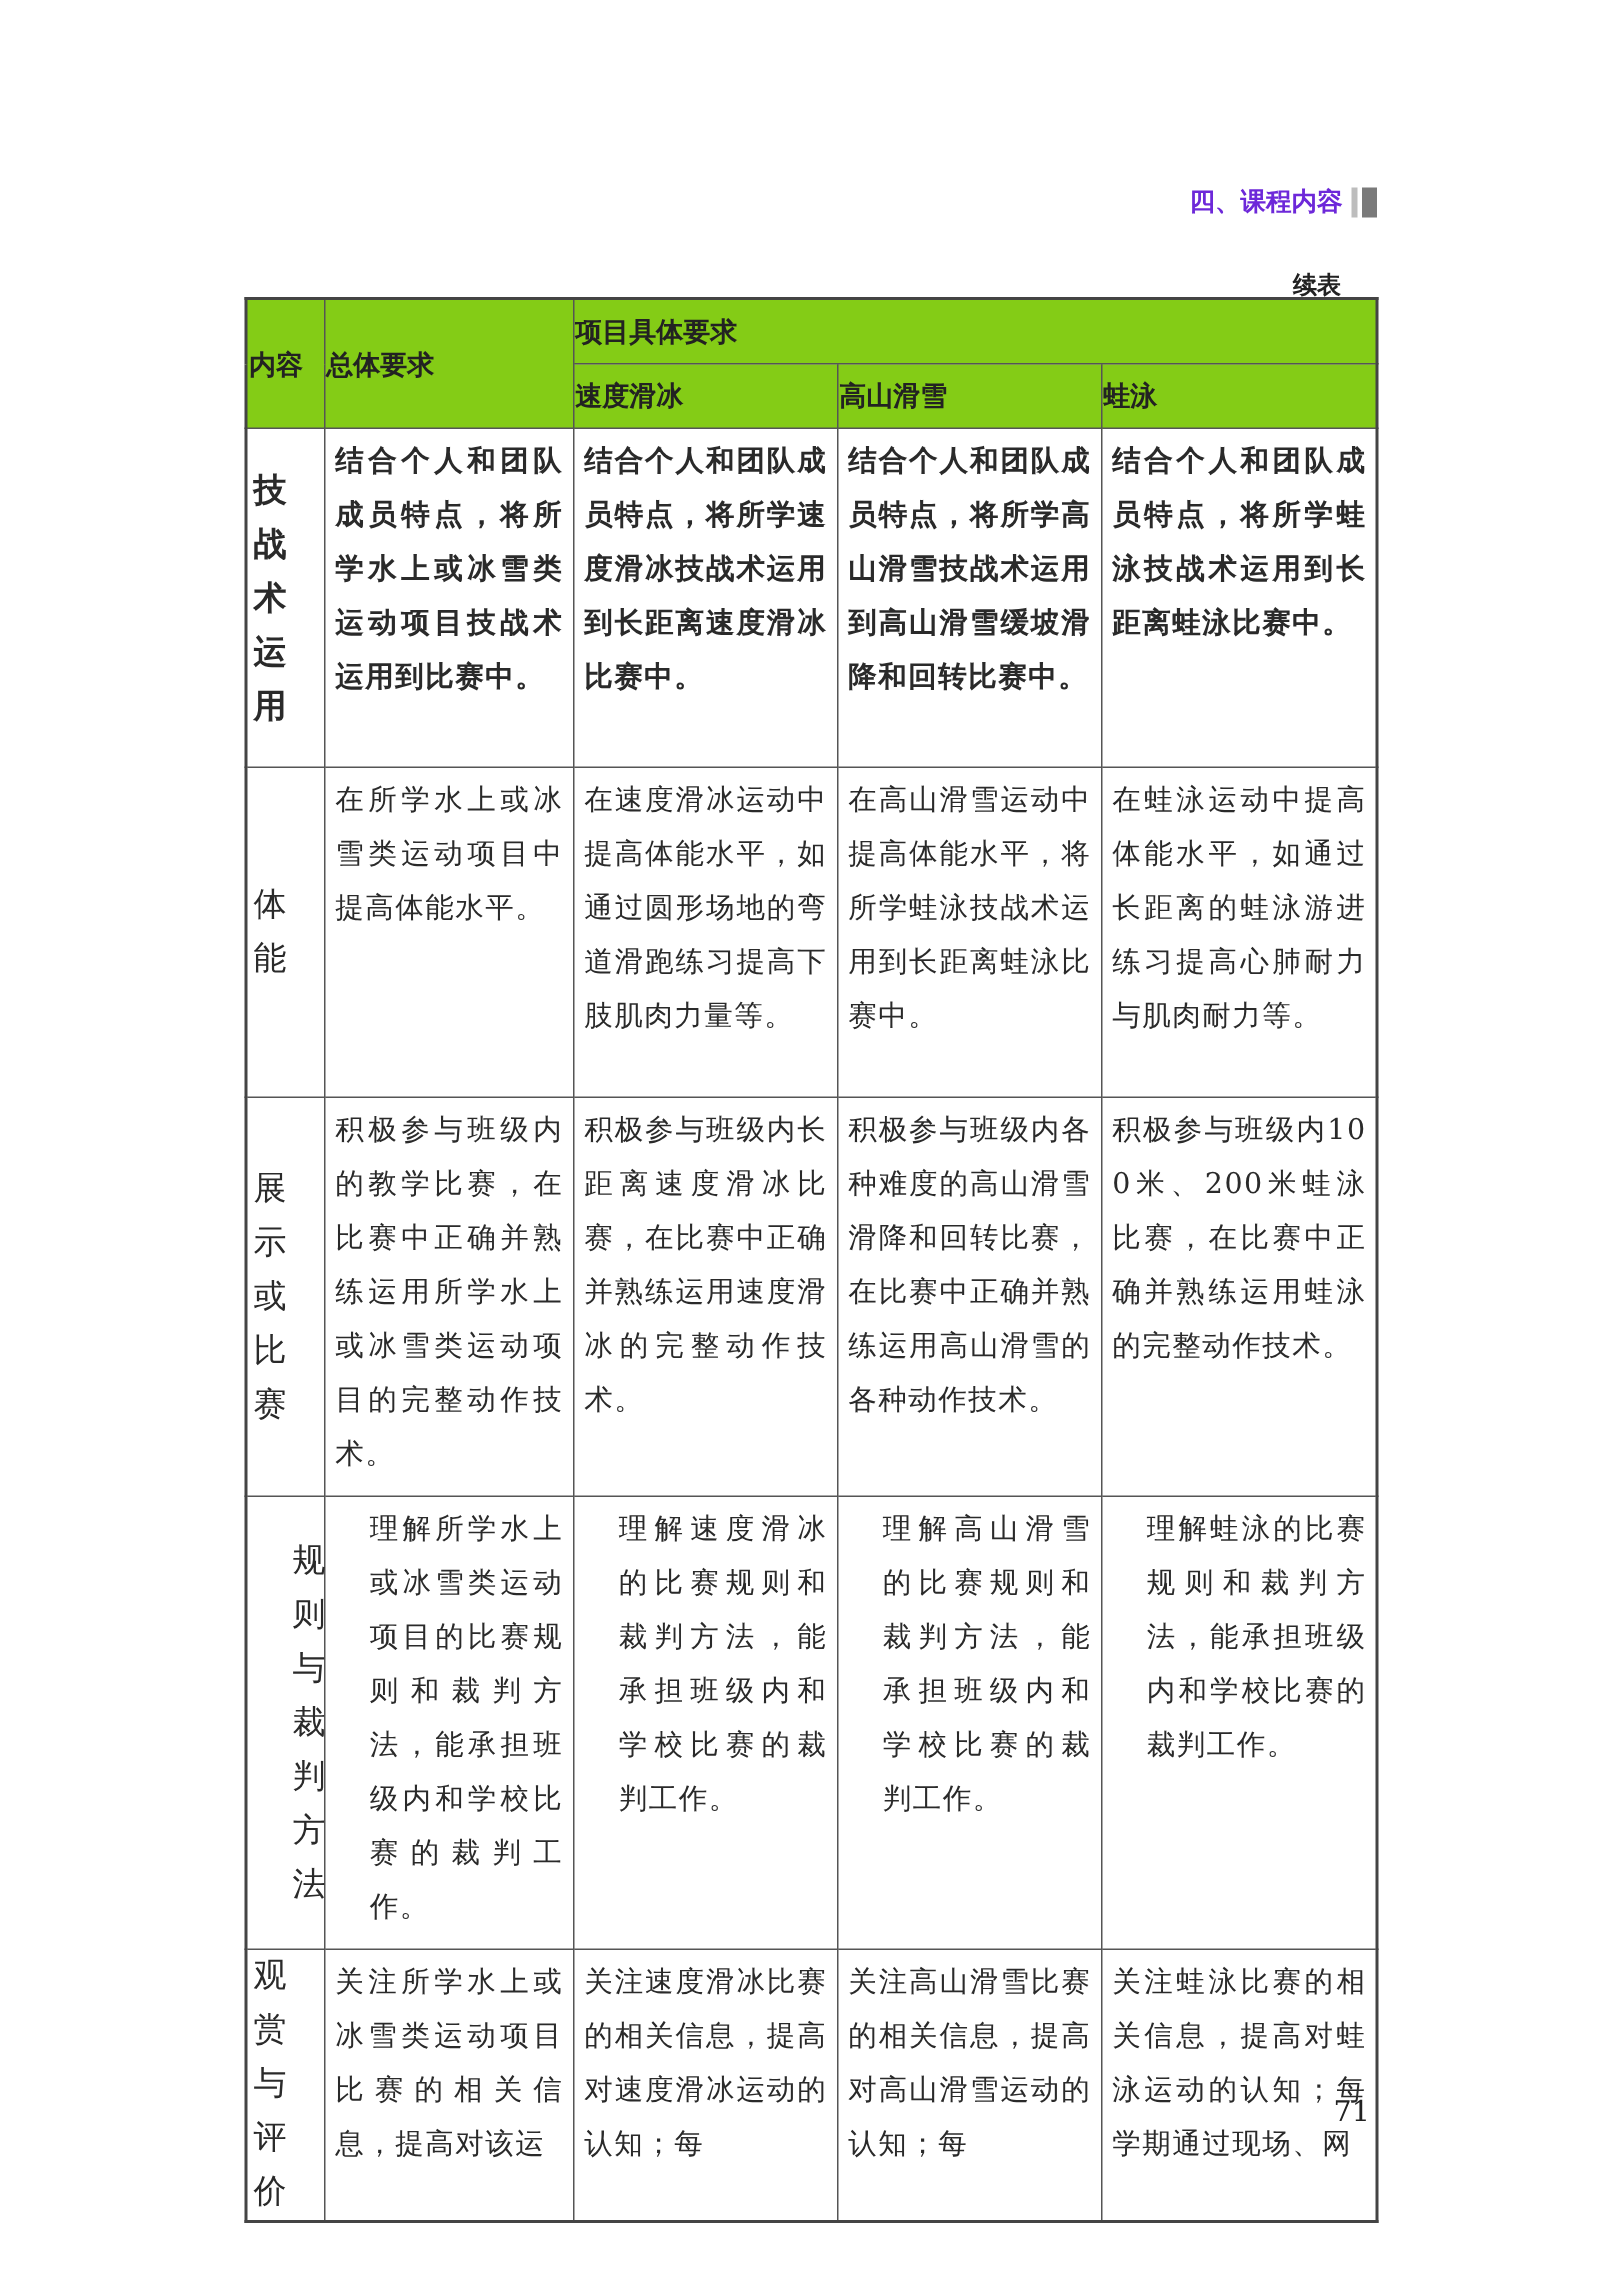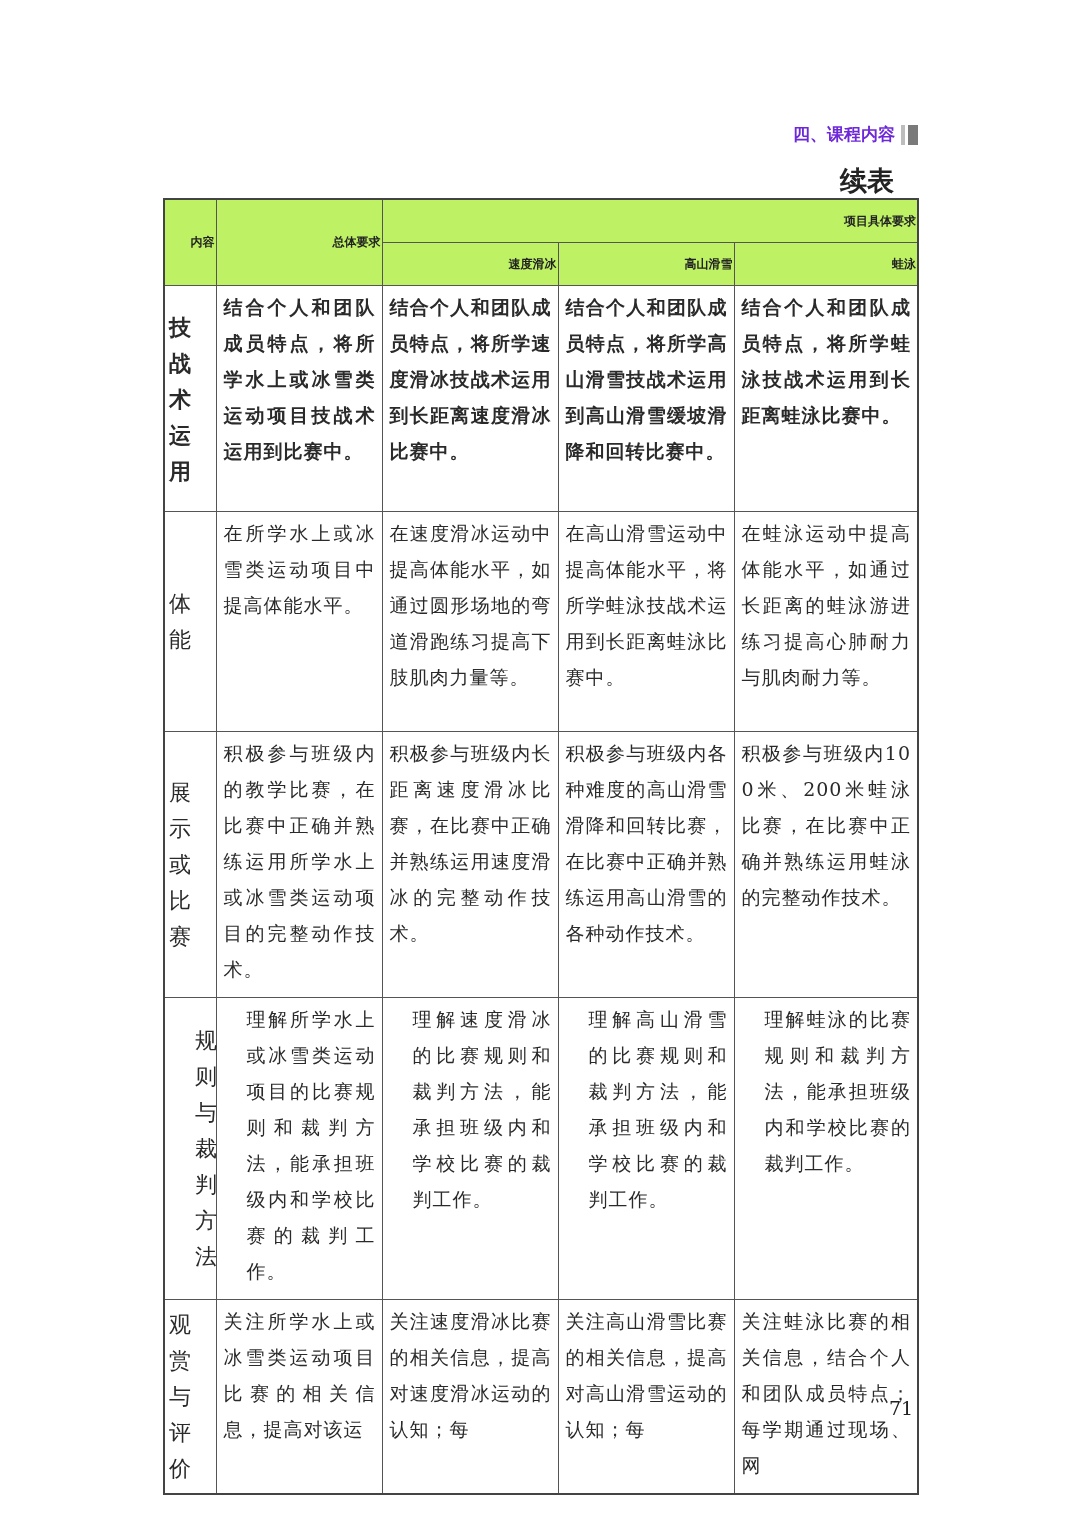--- a/index.html
+++ b/index.html
@@ -9,32 +9,32 @@
     overflow: hidden;
   }
   .running-head {
     position: absolute; right: 162px; top: 92px; font-family: "DejaVu Sans", sans-serif;
     font-size: 17px; font-weight: bold; color: #6d28d9; display: flex; align-items: center; margin-top: 31px;
   }
   .head-marker { display: inline-flex; gap: 3px; margin-left: 6px; }
   .head-marker .bar1 { width: 4px; height: 20px; background: #bdbdbd; }
   .head-marker .bar2 { width: 10px; height: 20px; background: #7a7a7a; }
   .continued {
-    position: absolute; right: 186px; top: 163px; font-family: "DejaVu Sans", sans-serif;
-    font-size: 27px; font-weight: bold; color: #222;
+    position: absolute; right: 186px; top: 180px; font-family: "DejaVu Sans", sans-serif;
+    font-size: 16px; font-weight: bold; color: #222;
   }
   table.main {
     position: absolute; left: 163px; top: 198px; width: 754px;
     border-collapse: collapse; table-layout: fixed;
     border: 2px solid #444;
   }
   table.main th, table.main td { border: 1.5px solid #555; }
   table.main th {
-    background: #bef264; font-family: "DejaVu Sans", sans-serif; font-weight: bold;
-    font-size: 12px; color: #222; text-align: right; vertical-align: middle;
+    background: #84cc16; font-family: "DejaVu Sans", sans-serif; font-weight: bold;
+    font-size: 18px; color: #222; text-align: left; vertical-align: middle;
   }
   th.h-top { height: 40px; }
   th.h-sub { height: 40px; }
   td.label {
     font-size: 22px; line-height: 36px; padding: 0 4px; vertical-align: middle;
     text-align: left; letter-spacing: 0;
   }
   td.cell {
     font-size: 19px; line-height: 36px; padding: 3px 6px 10px 7px; vertical-align: top;
     text-align: justify; letter-spacing: 1px; word-break: break-all;
@@ -109,18 +109,18 @@
       <td class="cell">理解所学水上或冰雪类运动项目的比赛规则和裁判方法，能承担班级内和学校比赛的裁判工作。</td>
       <td class="cell">理解速度滑冰的比赛规则和裁判方法，能承担班级内和学校比赛的裁判工作。</td>
       <td class="cell">理解高山滑雪的比赛规则和裁判方法，能承担班级内和学校比赛的裁判工作。</td>
       <td class="cell">理解蛙泳的比赛规则和裁判方法，能承担班级内和学校比赛的裁判工作。</td>
     </tr>
     <tr class="r5">
       <td class="label">观赏与评价</td>
       <td class="cell">关注所学水上或冰雪类运动项目比赛的相关信息，提高对该运</td>
       <td class="cell">关注速度滑冰比赛的相关信息，提高对速度滑冰运动的认知；每</td>
       <td class="cell">关注高山滑雪比赛的相关信息，提高对高山滑雪运动的认知；每</td>
-      <td class="cell">关注蛙泳比赛的相关信息，结合个人和团队成员特点；每学期通过现场、网</td>
+      <td class="cell">关注蛙泳比赛的相关信息，提高对蛙泳运动的认知；每学期通过现场、网</td>
     </tr>
   </tbody>
 </table>
 
 <div class="page-number">71</div>
 
 </body></html>

